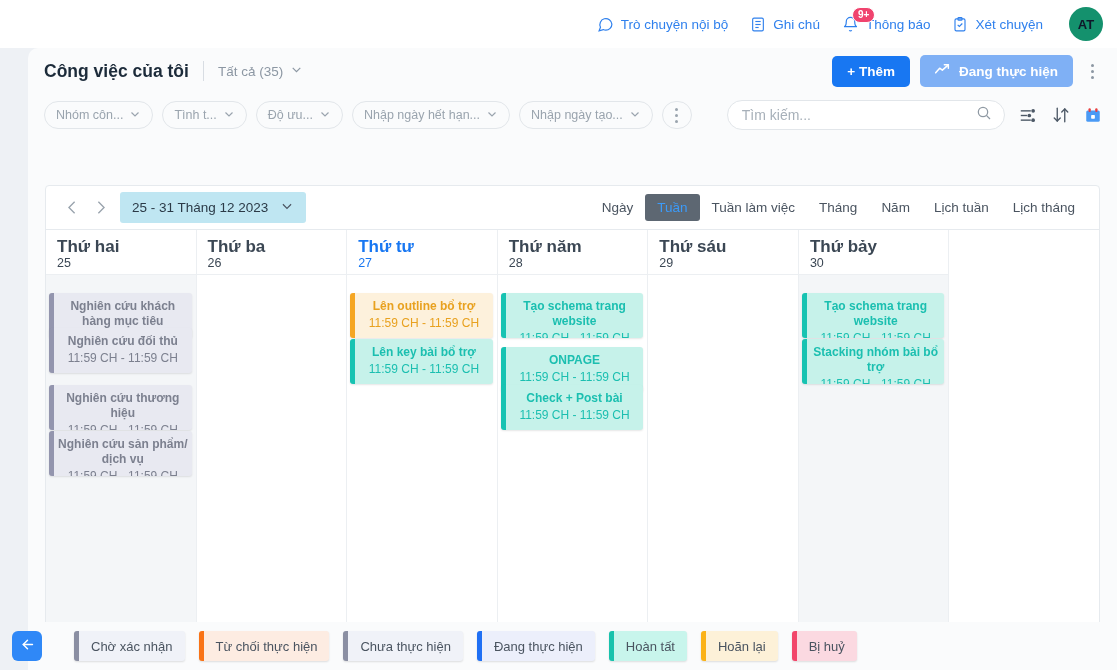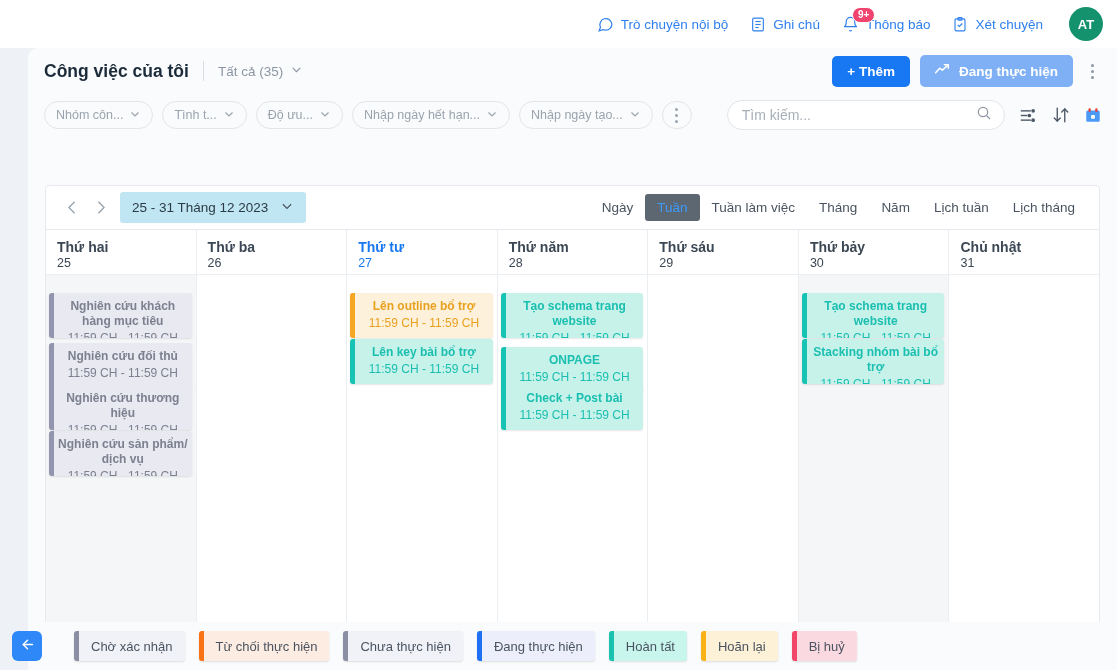--- a/index.html
+++ b/index.html
@@ -26,21 +26,21 @@
   }
   .topitem .ico { display: flex; align-items: center; }
   .badge {
     position: absolute; top: -9px; left: 10px;
     background: #f0436e; color: #fff; font-size: 10px; font-weight: bold;
     border-radius: 9px; padding: 1px 5px; line-height: 12px;
     border: 1.5px solid #fff;
   }
   .avatar {
     width: 34px; height: 34px; border-radius: 50%;
-    background: #14916d; color: #ffffff;
+    background: #14916d; color: #0f172a;
     display: flex; align-items: center; justify-content: center;
     font-size: 13px; font-weight: bold; margin-left: 26px; cursor: pointer;
   }
 
   
   .panel {
     position: absolute; top: 48px; left: 28px;
     width: 1089px; height: 622px;
     background: #fafbfc;
     border-top-left-radius: 10px;
@@ -126,21 +126,21 @@
   .view {
     font-size: 13.5px; color: #4a5460; padding: 6px 12px;
     cursor: pointer; border-radius: 3px; white-space: nowrap;
   }
   .view.active { background: #5d6772; color: #3b9bfa; }
 
   .daygrid { display: flex; border-top: 1px solid #e6eaee; height: 437px; }
   .daycol { flex: 1 1 0; border-right: 1px solid #eceff2; position: relative; }
   .daycol:last-child { border-right: none; }
   .dayhead { padding: 9px 0 0 11px; height: 45px; border-bottom: 1px solid #eceff2; }
-  .dayname { font-size: 14px; font-weight: bold; color: #3b4754; line-height: 16px; }
+  .dayname { font-size: 17px; font-weight: bold; color: #3b4754; line-height: 16px; }
   .daynum  { font-size: 12.5px; color: #3b4754; line-height: 17px; }
   .dayhead.today .dayname, .dayhead.today .daynum { color: #1877f2; }
   .daybody { position: relative; height: 391px; }
   .daybody.shaded { background: #f4f6f8; }
 
   .ev {
     position: absolute; left: 3px; right: 4px;
     border-radius: 3px; overflow: hidden;
     padding: 6px 4px 0 4px;
     text-align: center;
@@ -381,21 +381,21 @@
           <div class="daycol">
             <div class="dayhead">
               <div class="dayname">Thứ hai</div>
               <div class="daynum">25</div>
             </div>
             <div class="daybody shaded">
               <div class="ev gray" style="top: 18px; height: 45px;">
                 <div class="et">Nghiên cứu khách hàng mục tiêu</div>
                 <div class="eh">11:59 CH - 11:59 CH</div>
               </div>
-              <div class="ev gray" style="top: 68px; height: 45px;">
+              <div class="ev gray" style="top: 53px; height: 45px;">
                 <div class="et">Nghiên cứu đối thủ</div>
                 <div class="eh">11:59 CH - 11:59 CH</div>
               </div>
               <div class="ev gray" style="top: 110px; height: 45px;">
                 <div class="et">Nghiên cứu thương hiệu</div>
                 <div class="eh">11:59 CH - 11:59 CH</div>
               </div>
               <div class="ev gray" style="top: 156px; height: 45px;">
                 <div class="et">Nghiên cứu sản phẩm/ dịch vụ</div>
                 <div class="eh">11:59 CH - 11:59 CH</div>
@@ -462,24 +462,20 @@
                 <div class="et">Tạo schema trang website</div>
                 <div class="eh">11:59 CH - 11:59 CH</div>
               </div>
               <div class="ev teal" style="top: 64px; height: 45px;">
                 <div class="et">Stacking nhóm bài bổ trợ</div>
                 <div class="eh">11:59 CH - 11:59 CH</div>
               </div>
             </div>
           </div>
           <div class="daycol">
-            <div class="dayhead">
-              <div class="dayname">Chủ nhật</div>
-              <div class="daynum">31</div>
-            </div>
             <div class="daybody"></div>
           </div>
         </div>
     </div>
   </div>
 
   <div class="legend" id="legend">
       <div class="lg" style="background: rgb(240, 242, 248); border-left: 5px solid rgb(139, 143, 163);">
         <span>Chờ xác nhận</span>
       </div>

